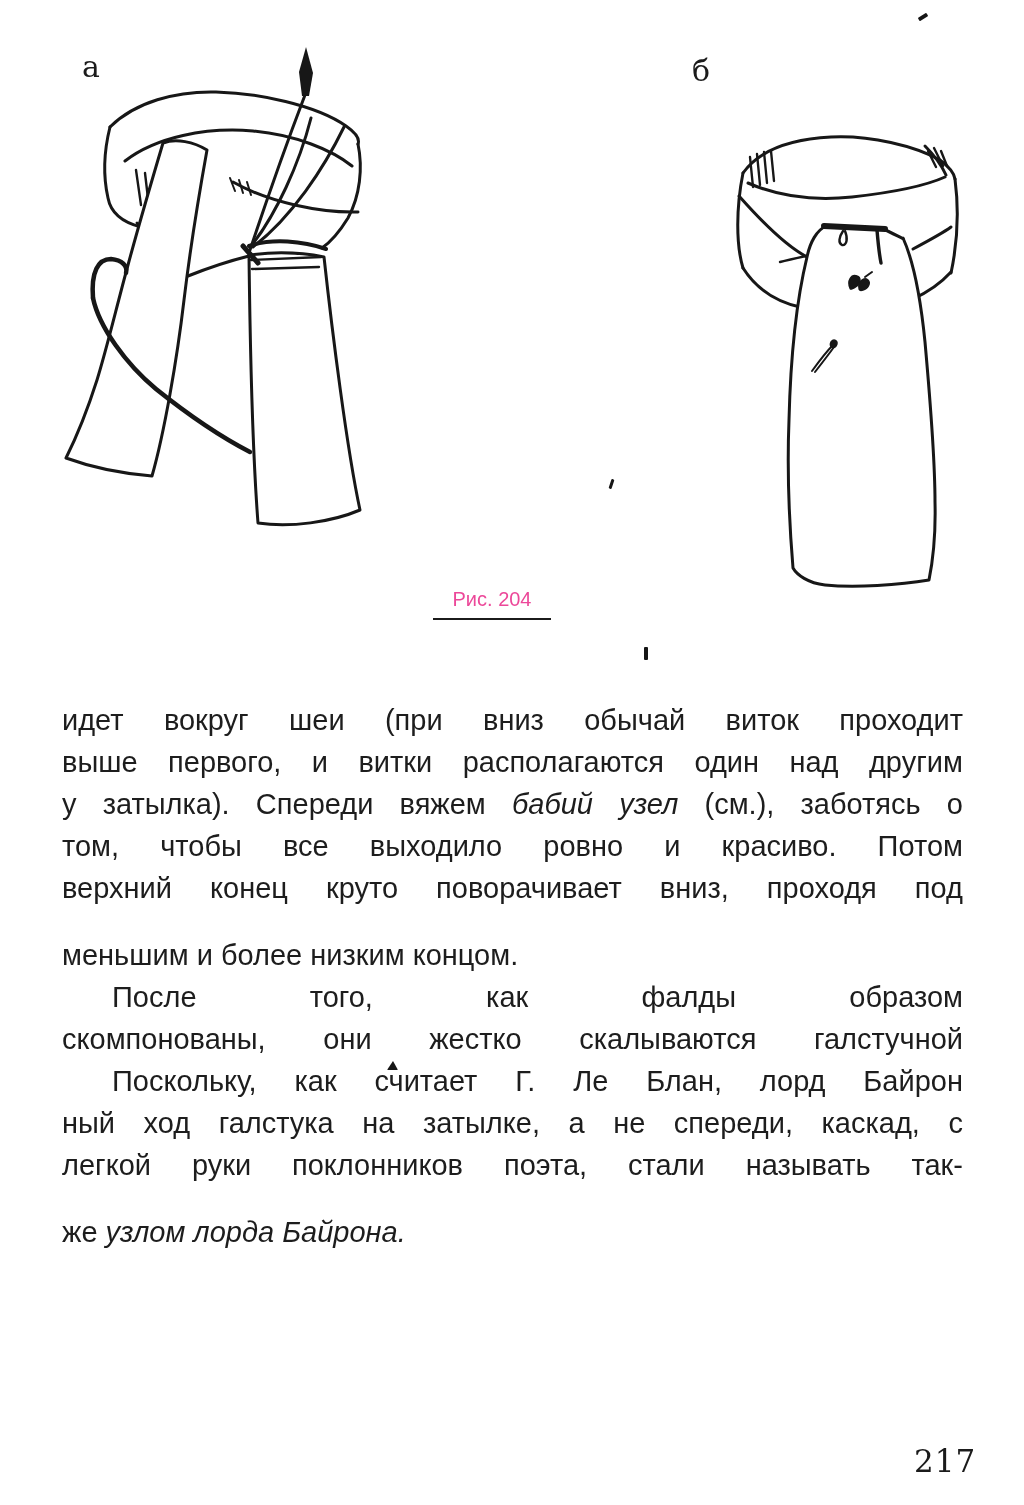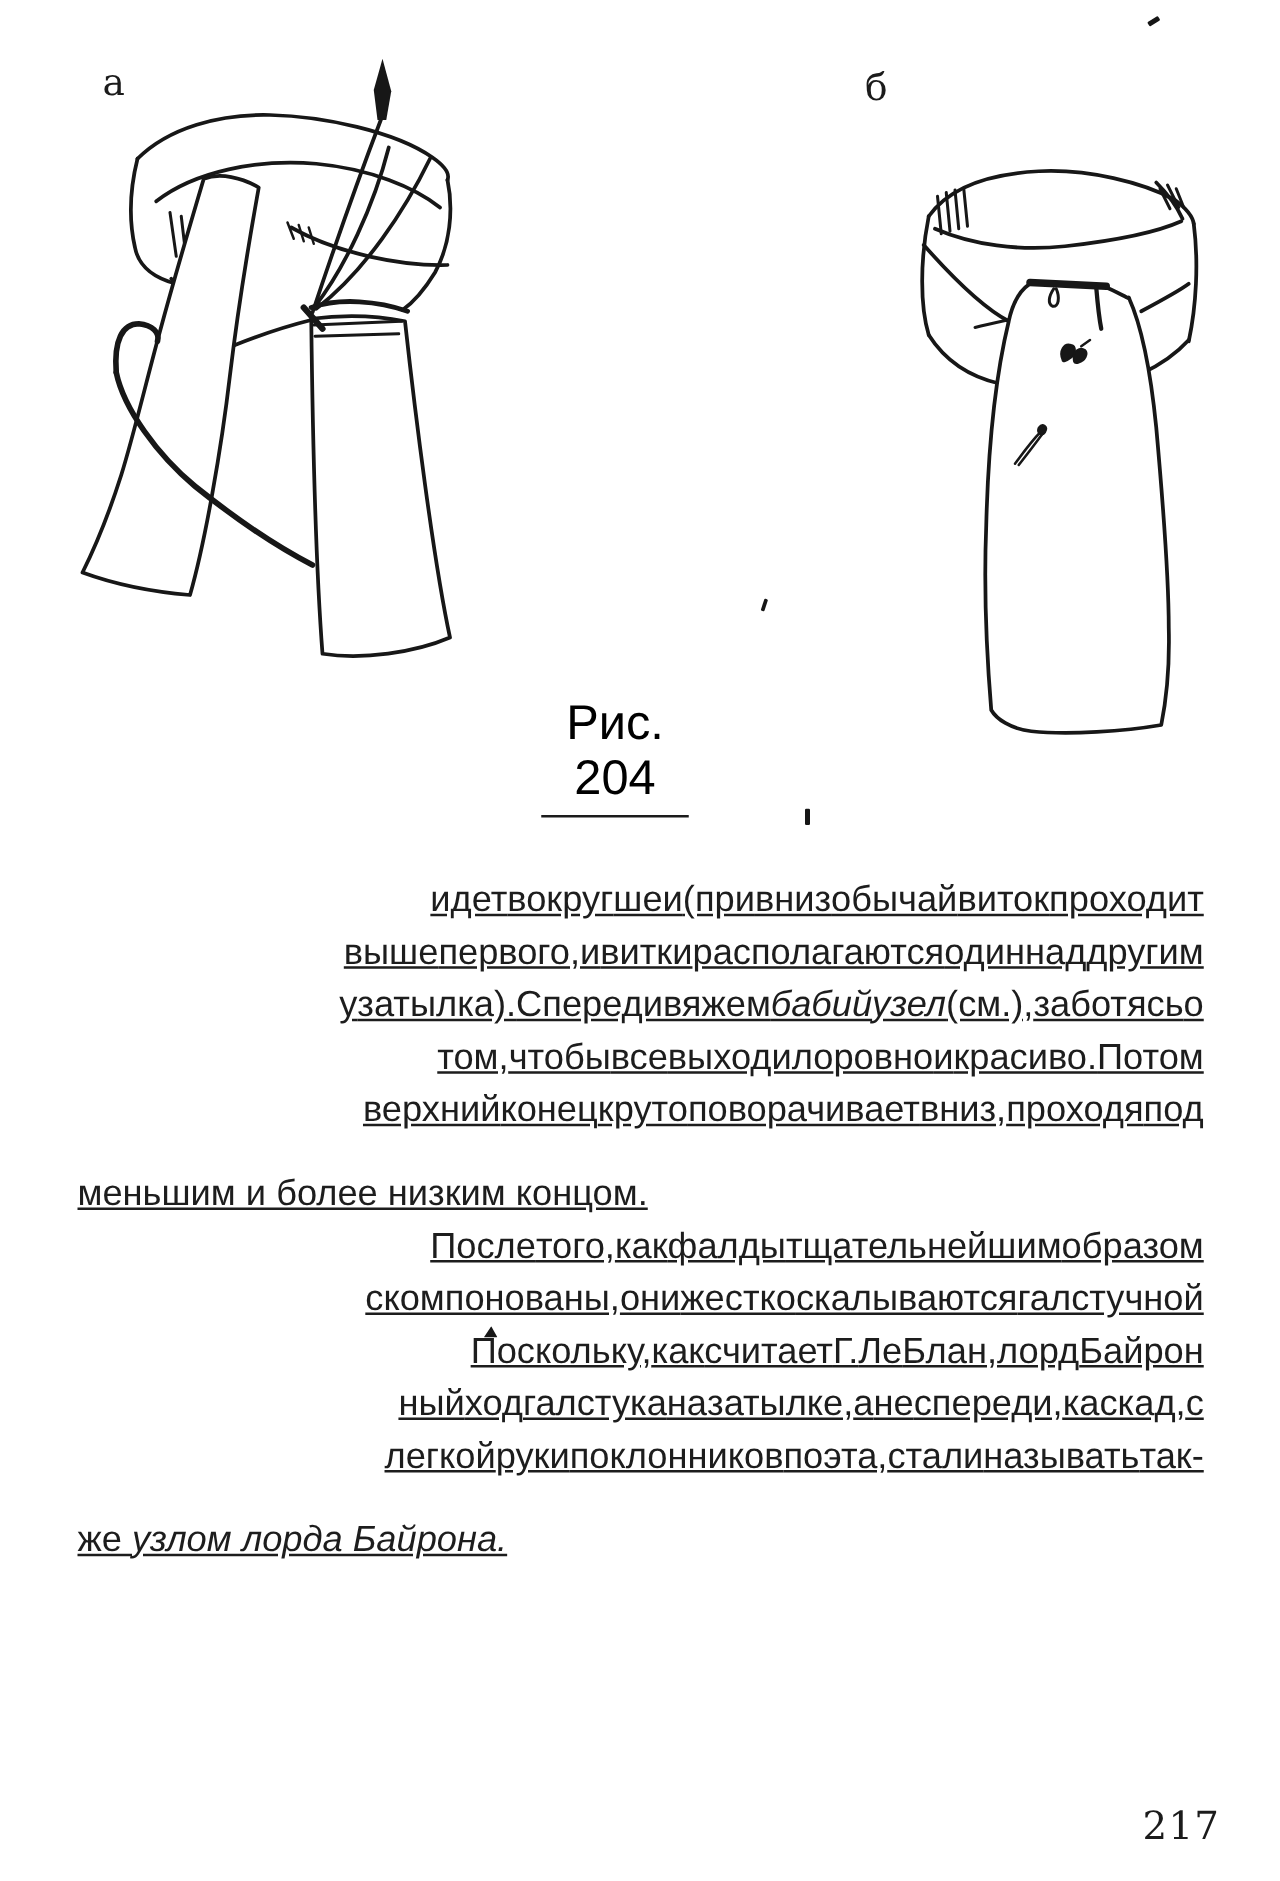--- a/index.html
+++ b/index.html
@@ -11,29 +11,29 @@
   
   .draw-layer{position:absolute;left:0;top:0;width:1024px;height:1505px;}
   
   .fig-label{
     position:absolute;font-family:"DejaVu Serif",serif;font-size:30px;color:#1b1b1b;line-height:1;
   }
   .fig-label-a{left:82px;top:52px;}
   .fig-label-b{left:692px;top:56px;}
   
   .caption{
-    position:absolute;left:433px;top:557px;width:118px;text-align:center;
-    font-size:39px;color:#000000;padding-bottom:7px;border-bottom:2.5px solid #1b1b1b;
+    position:absolute;left:433px;top:588px;width:118px;text-align:center;
+    font-size:20px;color:#ec4899;padding-bottom:7px;border-bottom:2.5px solid #1b1b1b;
   }
   
   .text-block{
     position:absolute;left:62px;top:704px;width:901px;
     font-size:29px;color:#1d1d1d;
   }
-  .line{height:42px;display:flex;justify-content:flex-end;align-items:flex-start;overflow:visible;text-decoration:underline;}
+  .line{height:42px;display:flex;justify-content:space-between;align-items:flex-start;overflow:visible;}
   .line.nojust{display:block;margin-top:25px;}
   .line.indent{padding-left:50px;}
   .it{font-style:italic;}
   
   .page-number{
     position:absolute;left:914px;top:1443px;
     font-family:"DejaVu Serif",serif;font-size:31px;color:#1b1b1b;letter-spacing:1px;
   }
   
   .speck{position:absolute;background:#161616;border-radius:1px;}
@@ -176,21 +176,20 @@
         <span>вниз,</span>
         <span>проходя</span>
         <span>под</span>
       </div>
       <div class="line nojust"><span>меньшим и более низким концом.</span></div>
       <div class="line just indent">
         <span>После</span>
         <span>того,</span>
         <span>как</span>
         <span>фалды</span>
-        <span>тщательнейшим</span>
         <span>образом</span>
       </div>
       <div class="line just">
         <span>скомпонованы,</span>
         <span>они</span>
         <span>жестко</span>
         <span>скалываются</span>
         <span>галстучной</span>
       </div>
       <div class="line just indent">

